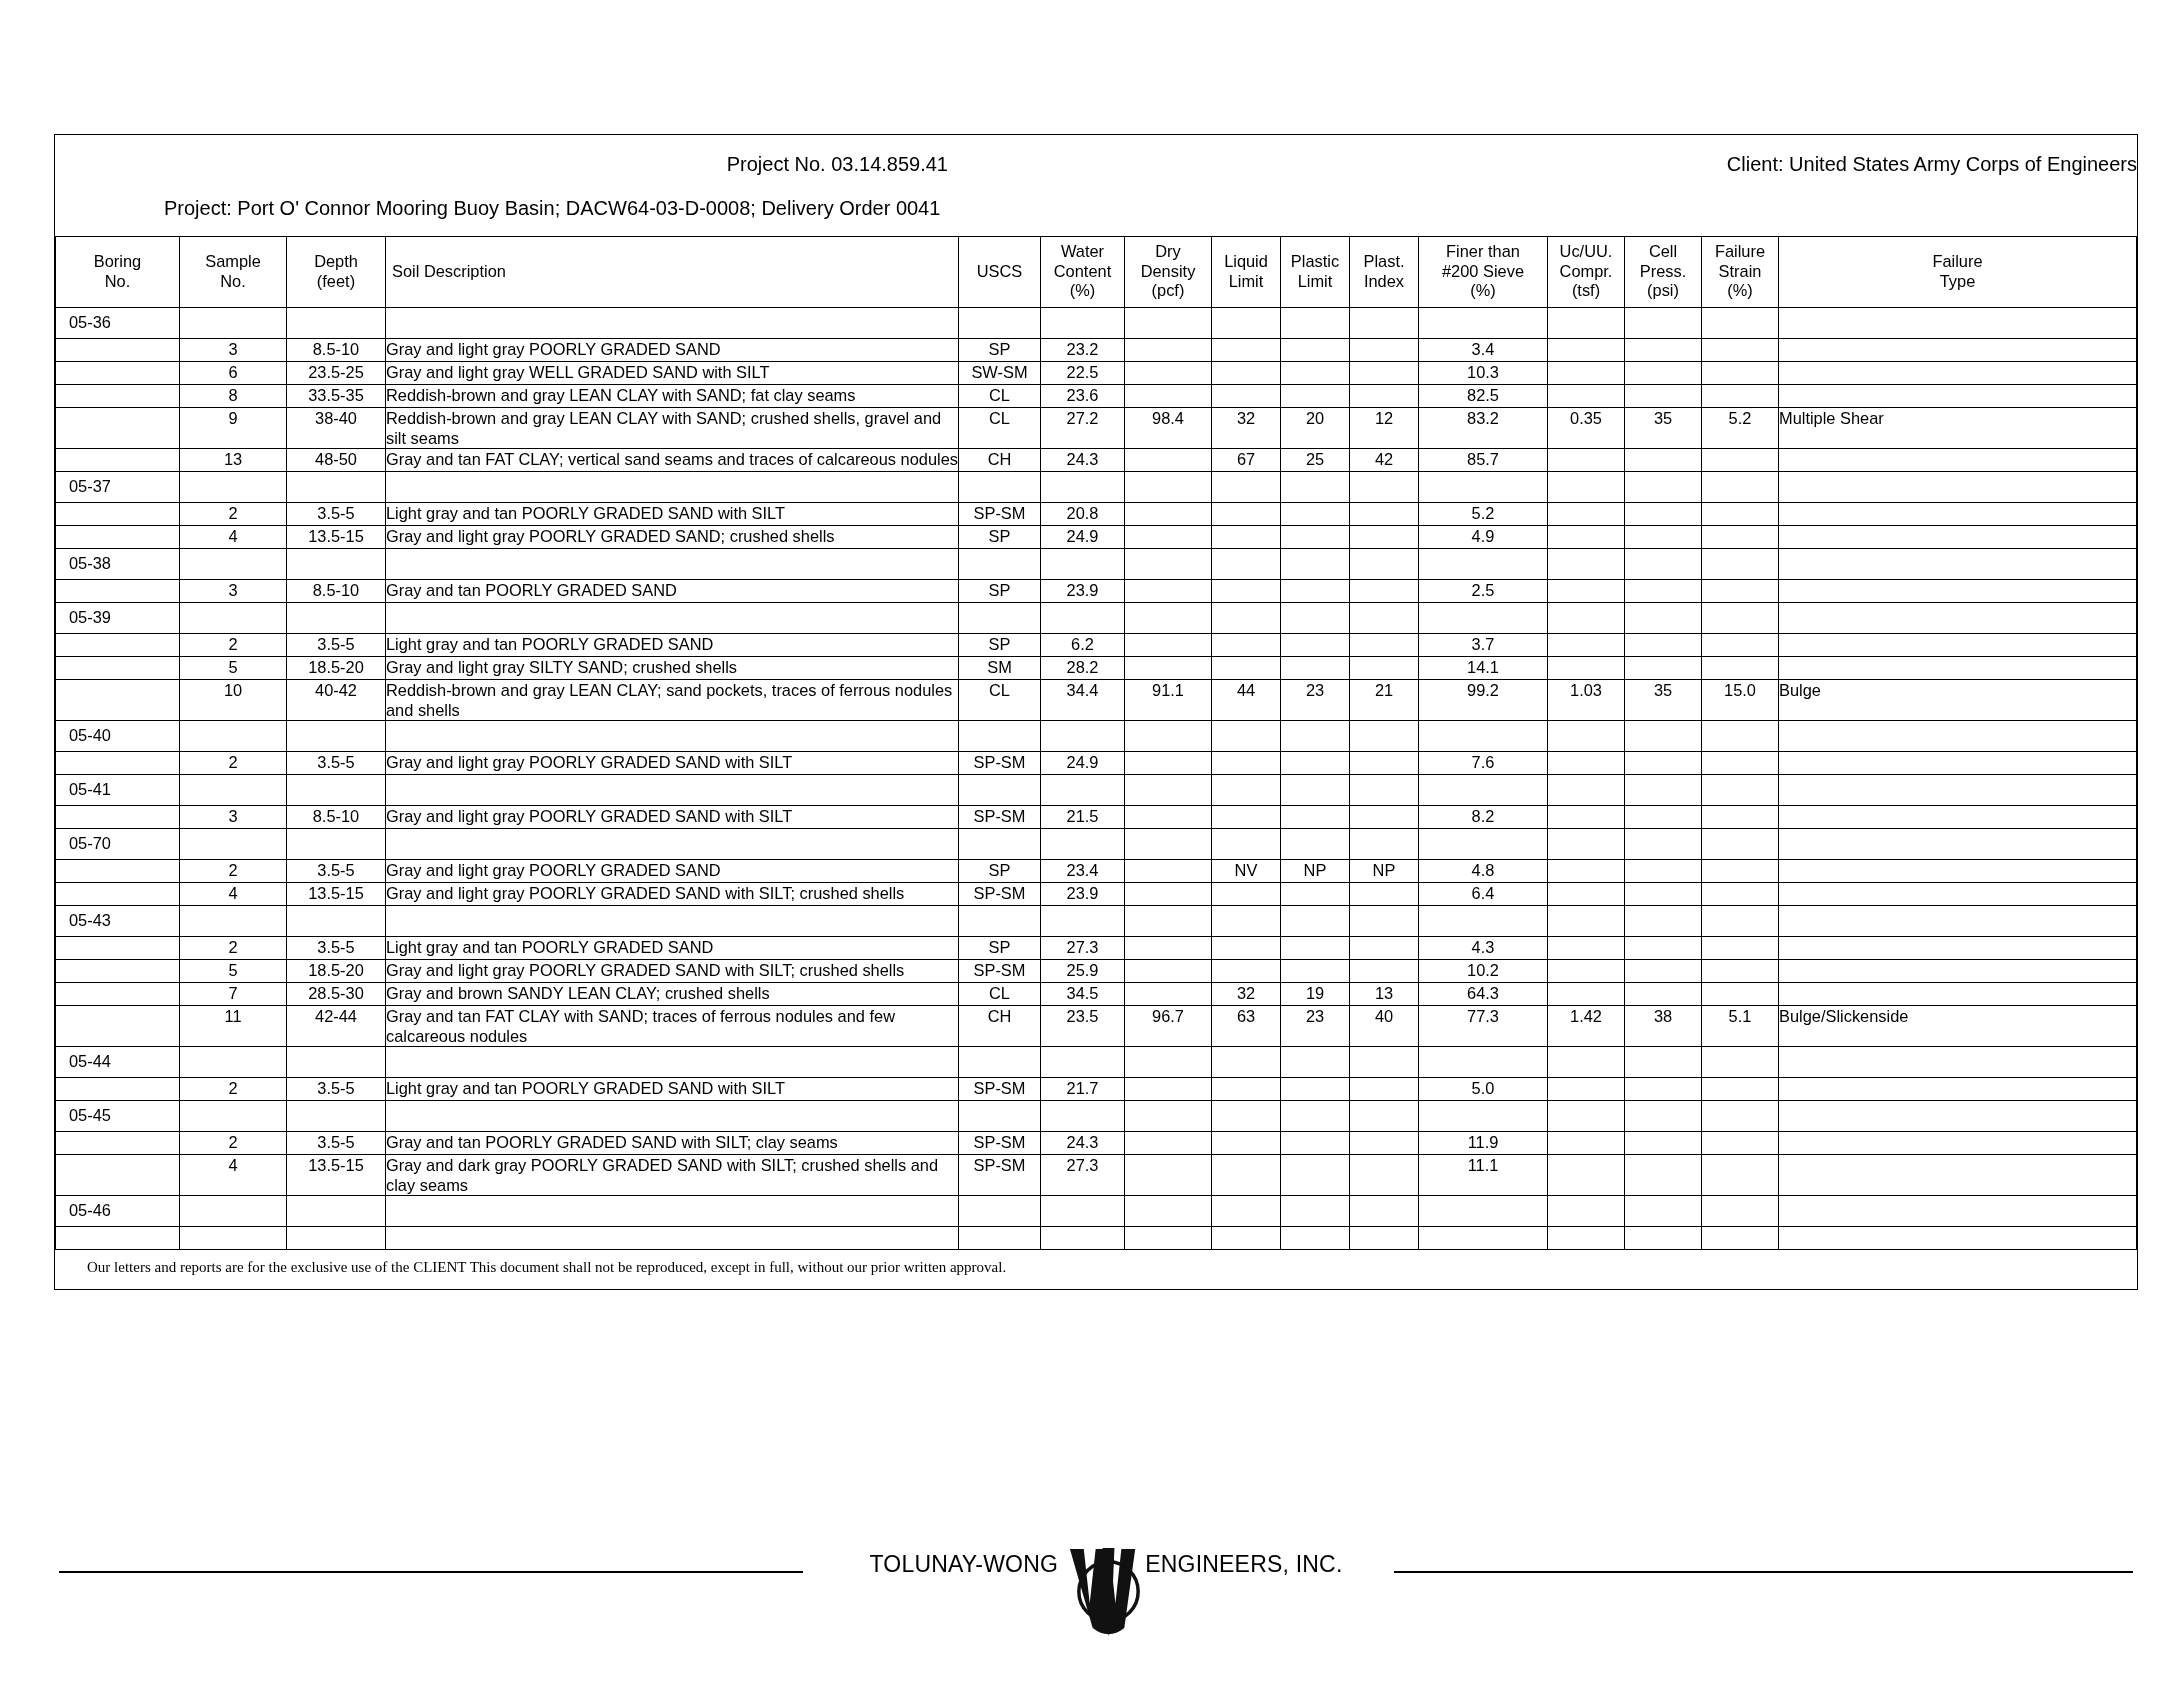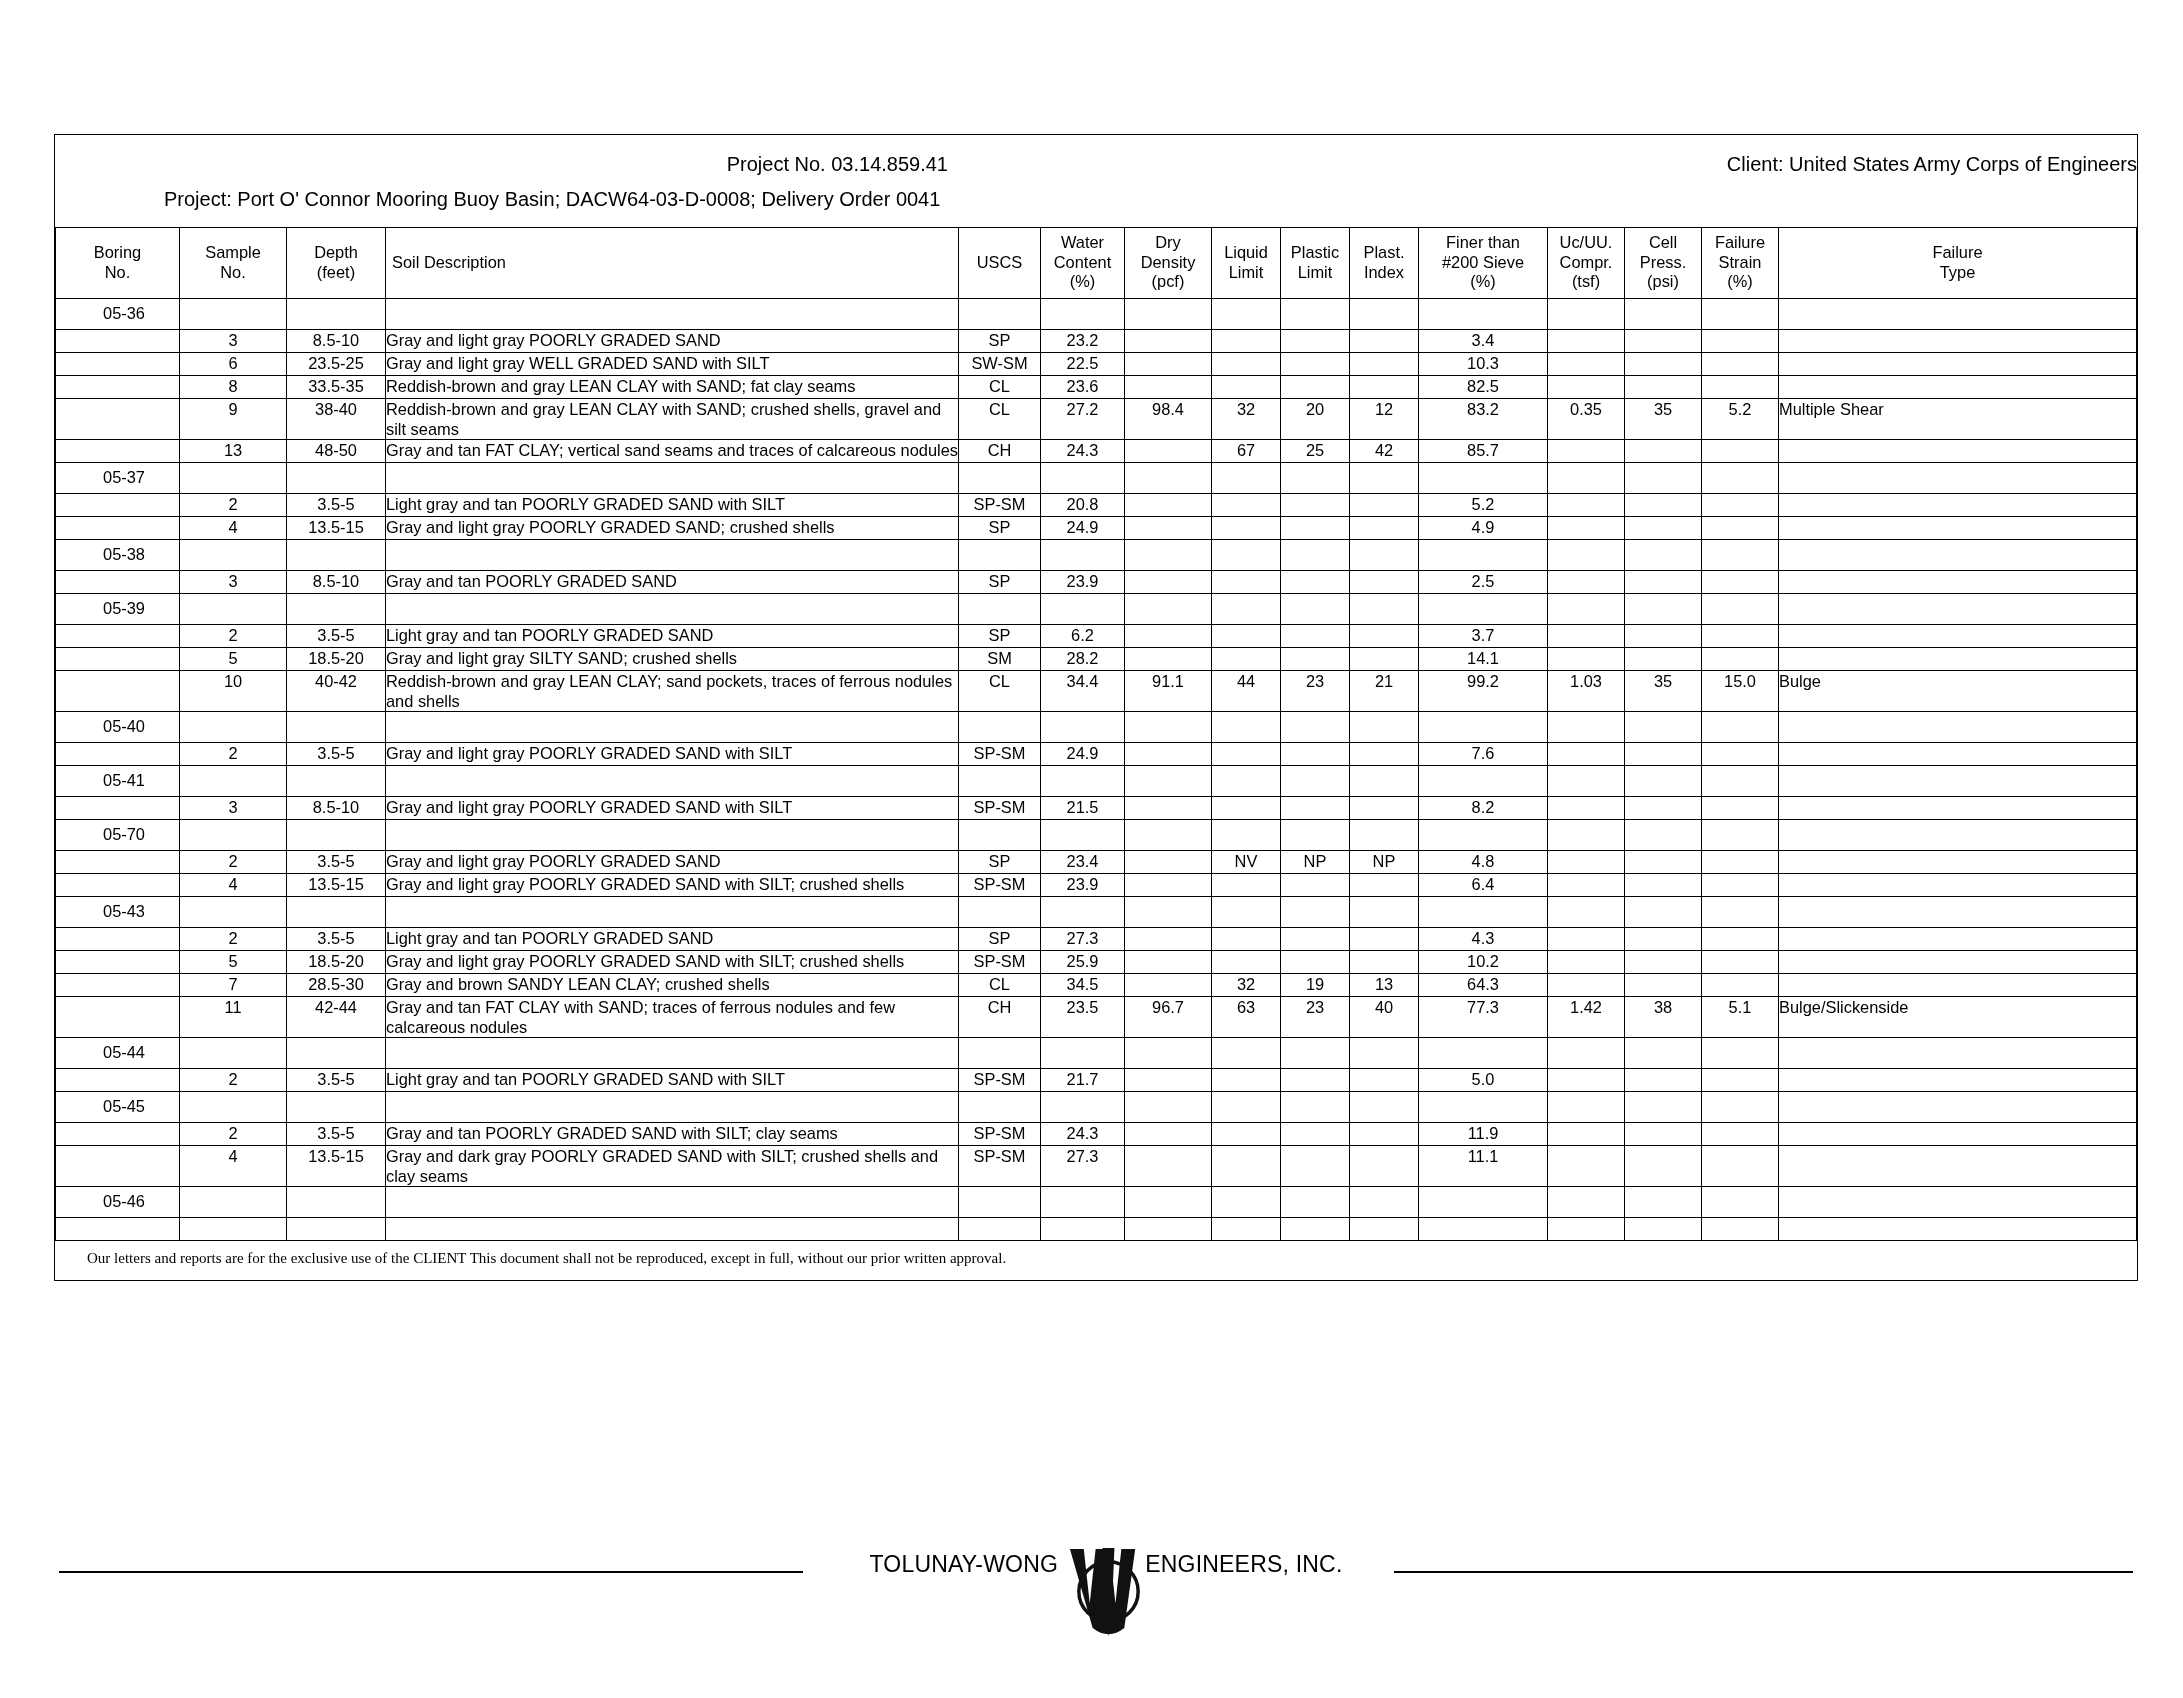--- a/index.html
+++ b/index.html
@@ -43,20 +43,21 @@
     width: 893px;
     box-sizing: border-box;
   }
   .hdr-client {
     flex: 1;
     padding-left: 30px;
   }
   .hdr-row2 {
     font-size: 20px;
     padding: 3px 0 11px 109px;
+    margin-top: 9px;
   }
   
   table.data {
     border-collapse: collapse;
     width: 100%;
     table-layout: fixed;
     font-size: 16.4px;
     padding-left: 29px;
   }
   table.data th, table.data td {
@@ -72,21 +73,21 @@
     padding: 5px 2px 6px 2px;
     font-size: 16.4px;
     line-height: 1.2;
   }
   td.c { text-align: center; padding: 4.5px 2px 4.5px 2px; }
   td.l { text-align: left; padding: 4.5px 5px 4.5px 6px; }
   tr.bore td {
     height: 22px;
   }
   tr.bore td.bnum {
-    text-align: center;
+    text-align: left;
     padding-left: 13px;
     padding-top: 4px;
     padding-bottom: 4px;
   }
   tr.data-row td { height: 22px; }
   
   .footnote {
     font-family: "Liberation Serif", serif;
     font-size: 15px;
     padding: 9px 0 13px 32px;

